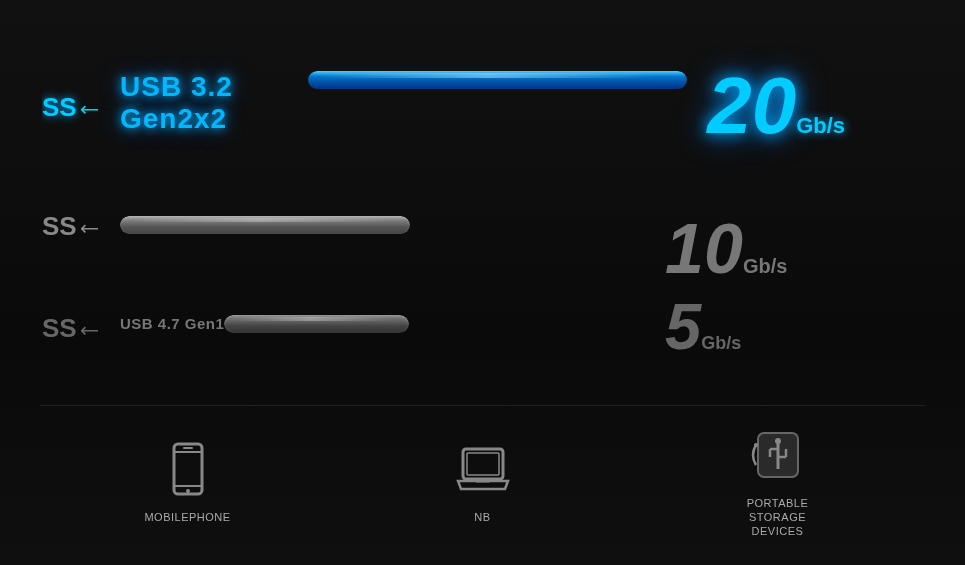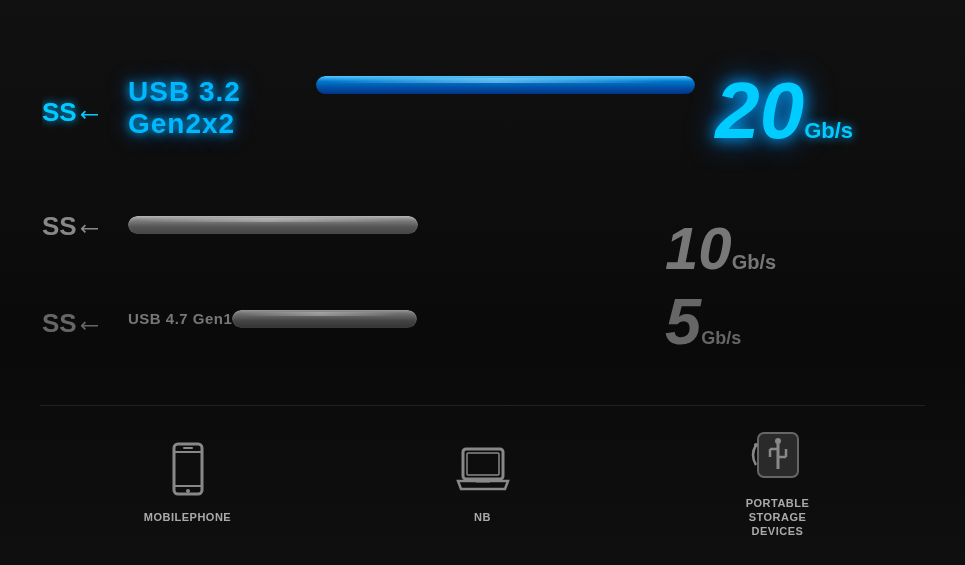--- a/index.html
+++ b/index.html
@@ -146,21 +146,21 @@
       font-weight: bold;
       color: #00ccff;
       line-height: 1;
       text-shadow: 0 0 15px #00aaff, 0 0 30px #0066cc;
       font-style: italic;
     }
 
     .speed-number.gray {
       color: #777;
       text-shadow: none;
-      font-size: 60px;
+      font-size: 70px;
       margin-top: 48px;
     }
 
     .speed-number.gray2 {
       color: #666;
       text-shadow: none;
       font-size: 65px;
     }
 
     .speed-unit {
@@ -179,21 +179,21 @@
     .speed-unit.gray2 {
       color: #666;
       text-shadow: none;
       font-size: 18px;
     }
 
     .row-left {
       display: flex;
       align-items: center;
       flex: 1;
-      gap: 28px;
+      gap: 20px;
     }
 
     .row-right {
       display: flex;
       align-items: center;
       min-width: 260px;
     }
 
     
     .devices-section {
@@ -224,21 +224,21 @@
     .device-icon svg {
       width: 60px;
       height: 60px;
     }
 
     .device-label {
       font-size: 11px;
       color: #aaa;
       text-align: center;
       letter-spacing: 0.5px;
-      font-weight: bold;
+      font-weight: normal;
       line-height: 1.3;
     }
   </style>
 </head>
 <body>
 
 <div class="container">
 
   <div class="speeds-section">
 

